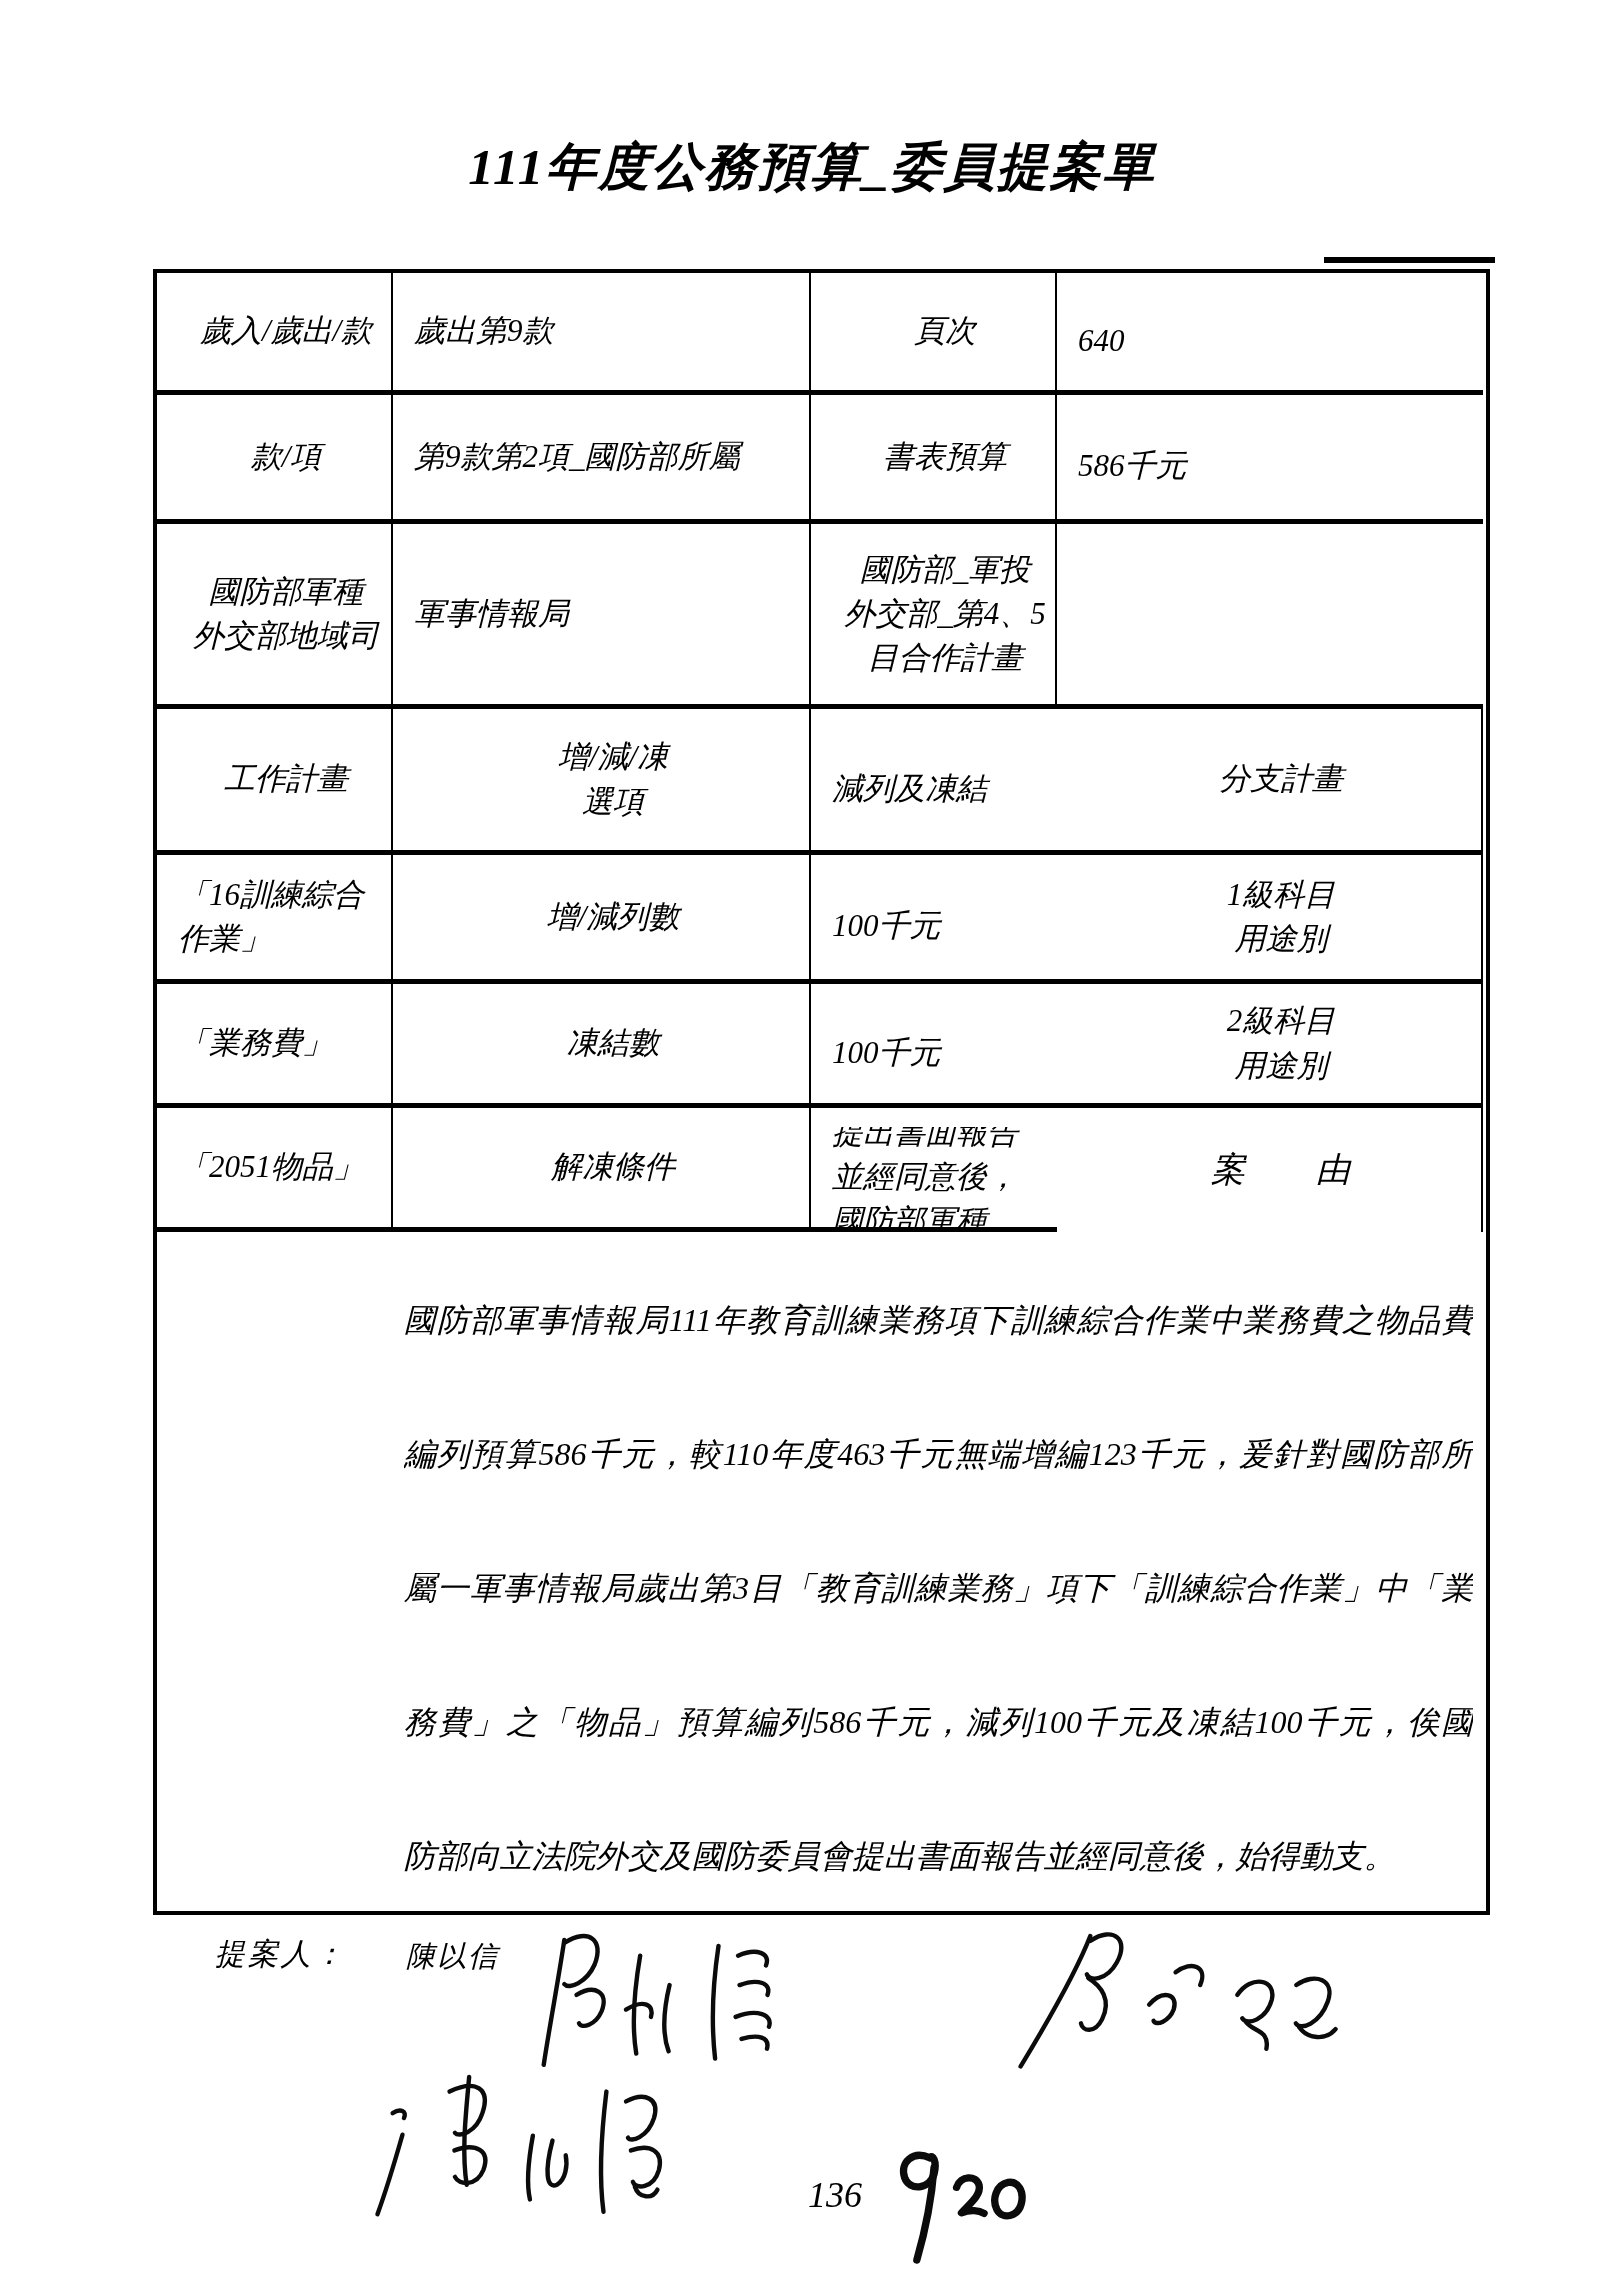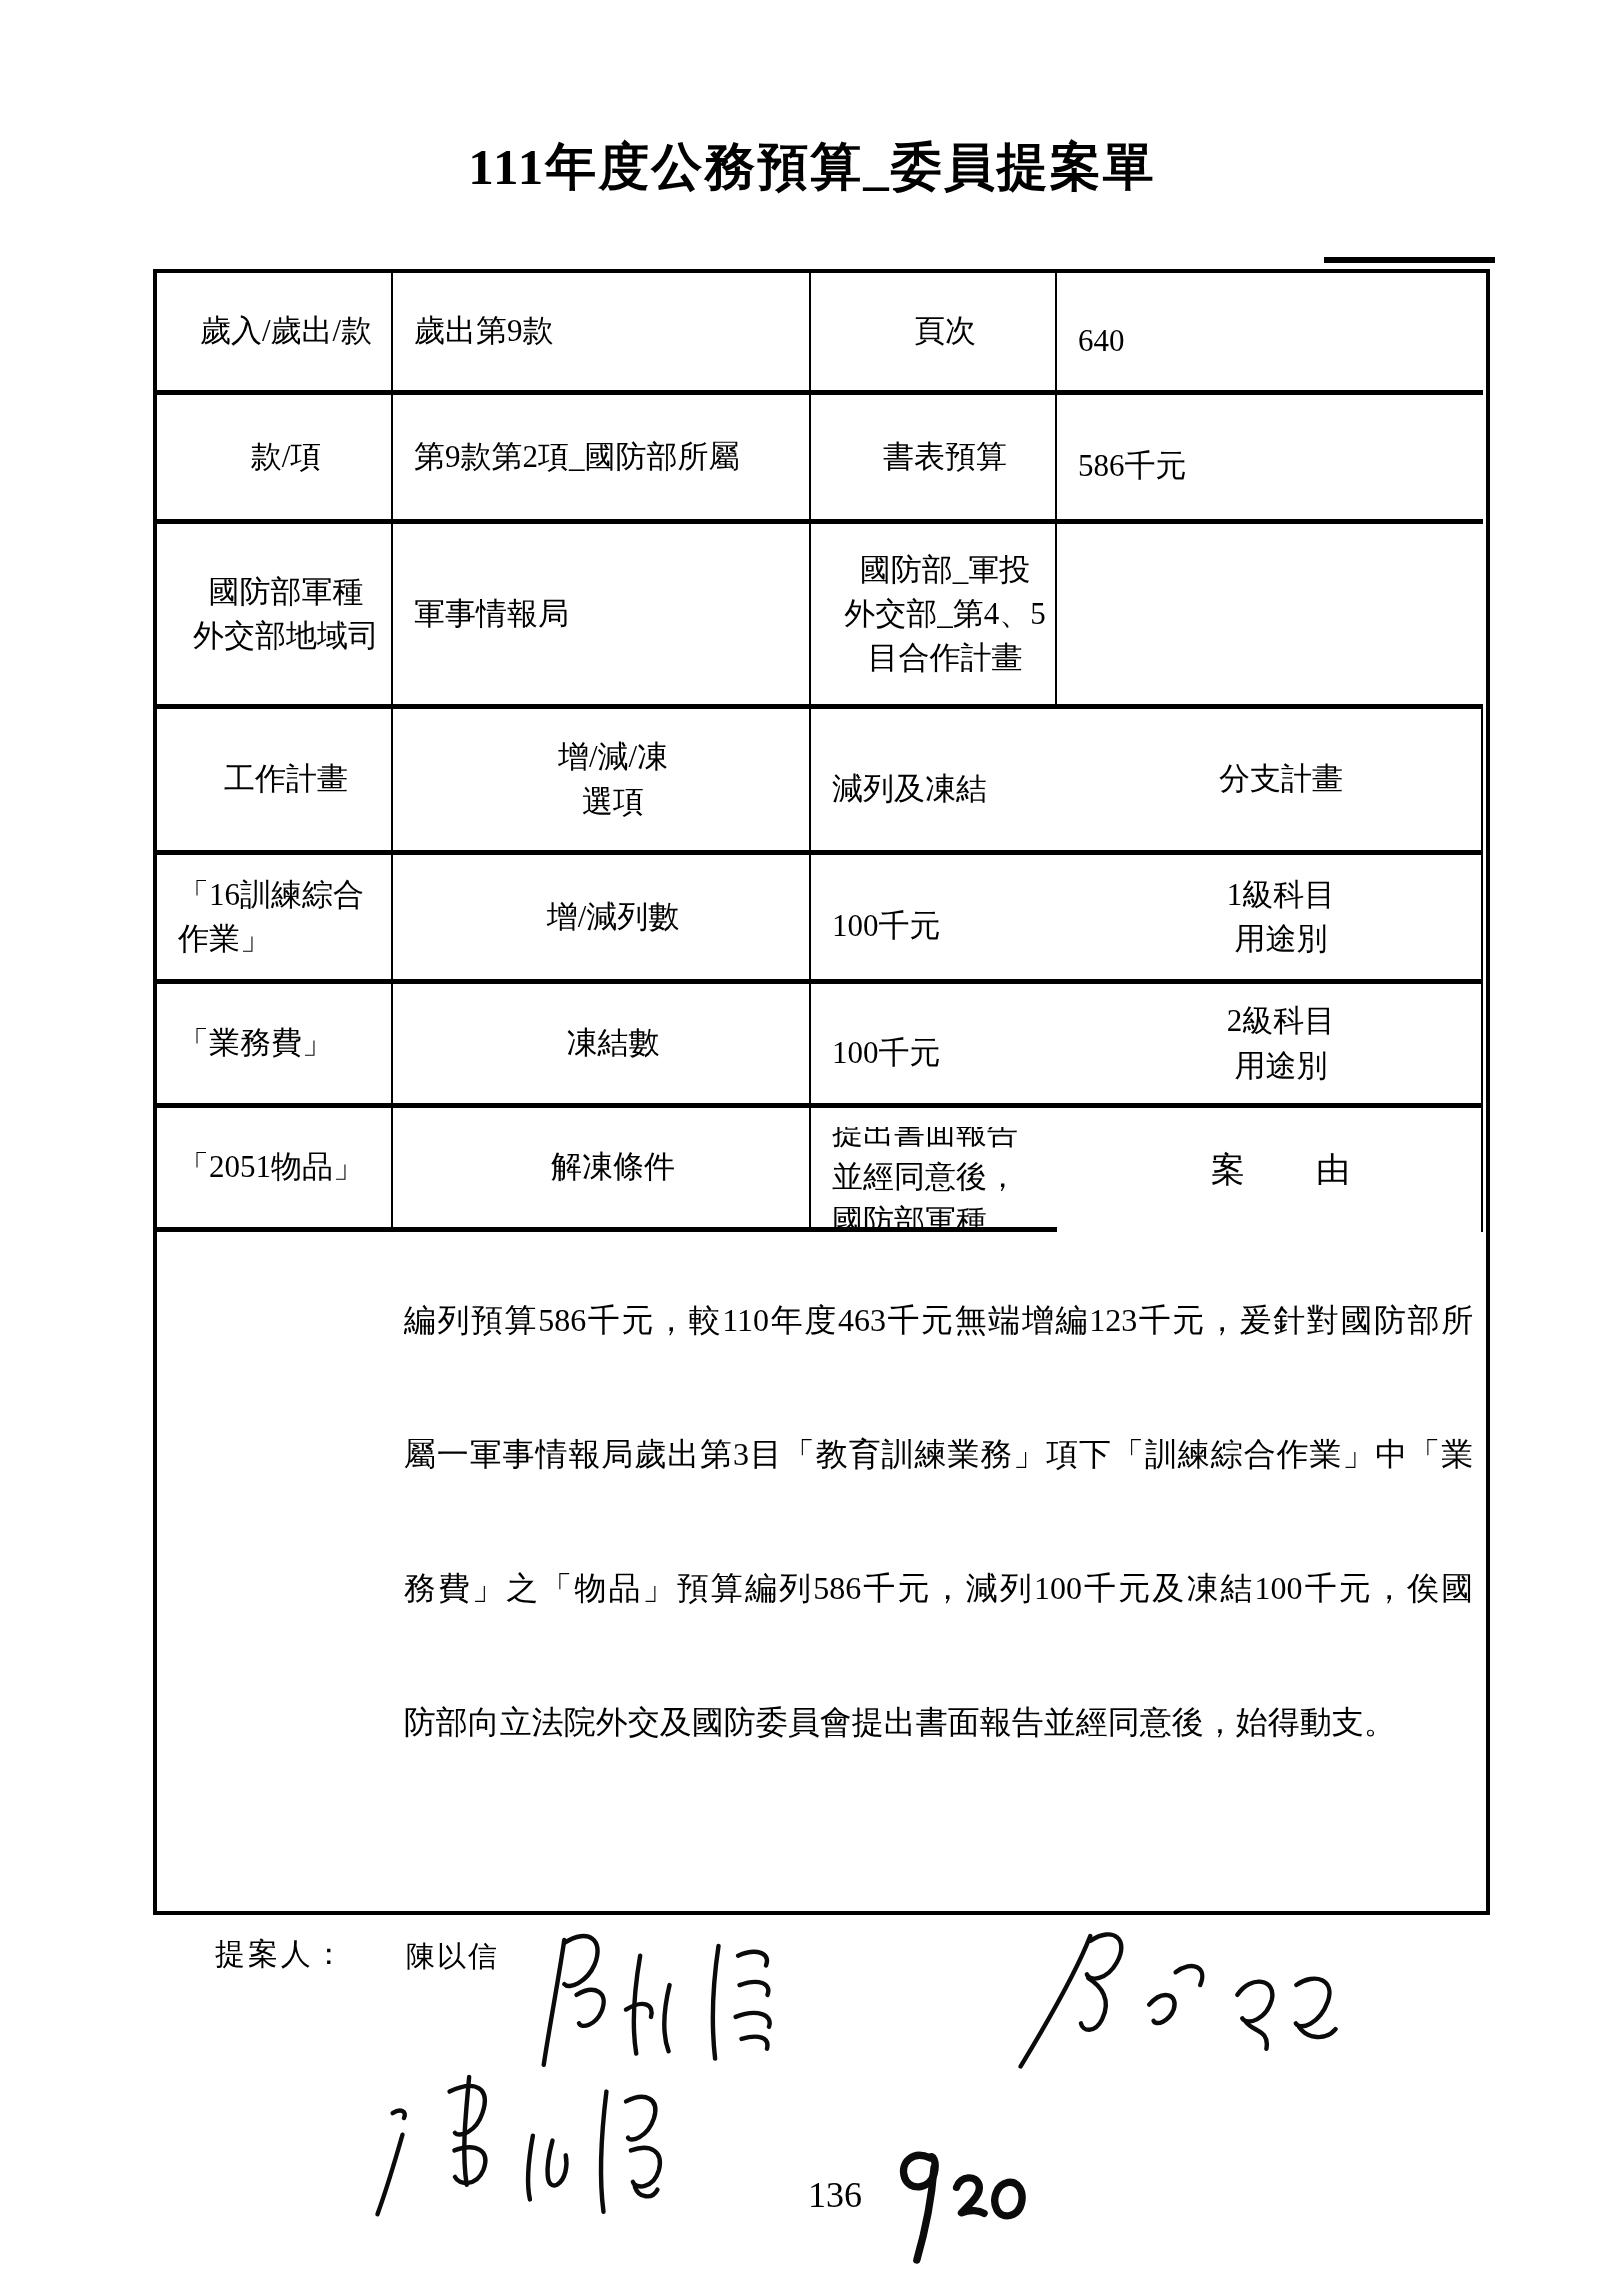--- a/index.html
+++ b/index.html
@@ -3,20 +3,21 @@
 <meta charset="utf-8">
 <style>
   html,body{margin:0;padding:0;background:#e8e8e8;}
   .page{
     position:relative;
     width:1624px;height:2295px;
     background:#ffffff;
     font-family:"Liberation Serif","DejaVu Serif",serif;
     color:#000;
     overflow:hidden;
+    font-style:italic;
   }
   .doc-title{
     position:absolute;top:133px;left:0;width:1624px;
     text-align:center;
     font-size:51px;
     letter-spacing:2px;
     font-weight:600;
     white-space:nowrap;
   }
   .scan-artifact{
@@ -130,20 +131,21 @@
 
     <div class="c lbl">2級科目
 用途別</div>
     <div class="c val">「2051物品」</div>
     <div class="c lbl">解凍條件</div>
     <div class="c val lastcol">提出書面報告並經同意後，
 國防部軍種。</div>
 
     <div class="c lbl lastrow case-label">案　　由</div>
     <div class="c lastcol lastrow case-content">
+      <div class="case-line">國防部軍事情報局111年教育訓練業務項下訓練綜合作業中業務費之物品費</div>
       <div class="case-line">編列預算586千元，較110年度463千元無端增編123千元，爰針對國防部所</div>
       <div class="case-line">屬一軍事情報局歲出第3目「教育訓練業務」項下「訓練綜合作業」中「業</div>
       <div class="case-line">務費」之「物品」預算編列586千元，減列100千元及凍結100千元，俟國</div>
       <div class="case-line final">防部向立法院外交及國防委員會提出書面報告並經同意後，始得動支。</div>
     </div>
 
   </div>
 
   <div class="proposer-label">提案人：</div>
   <div class="proposer-name">陳以信</div>

